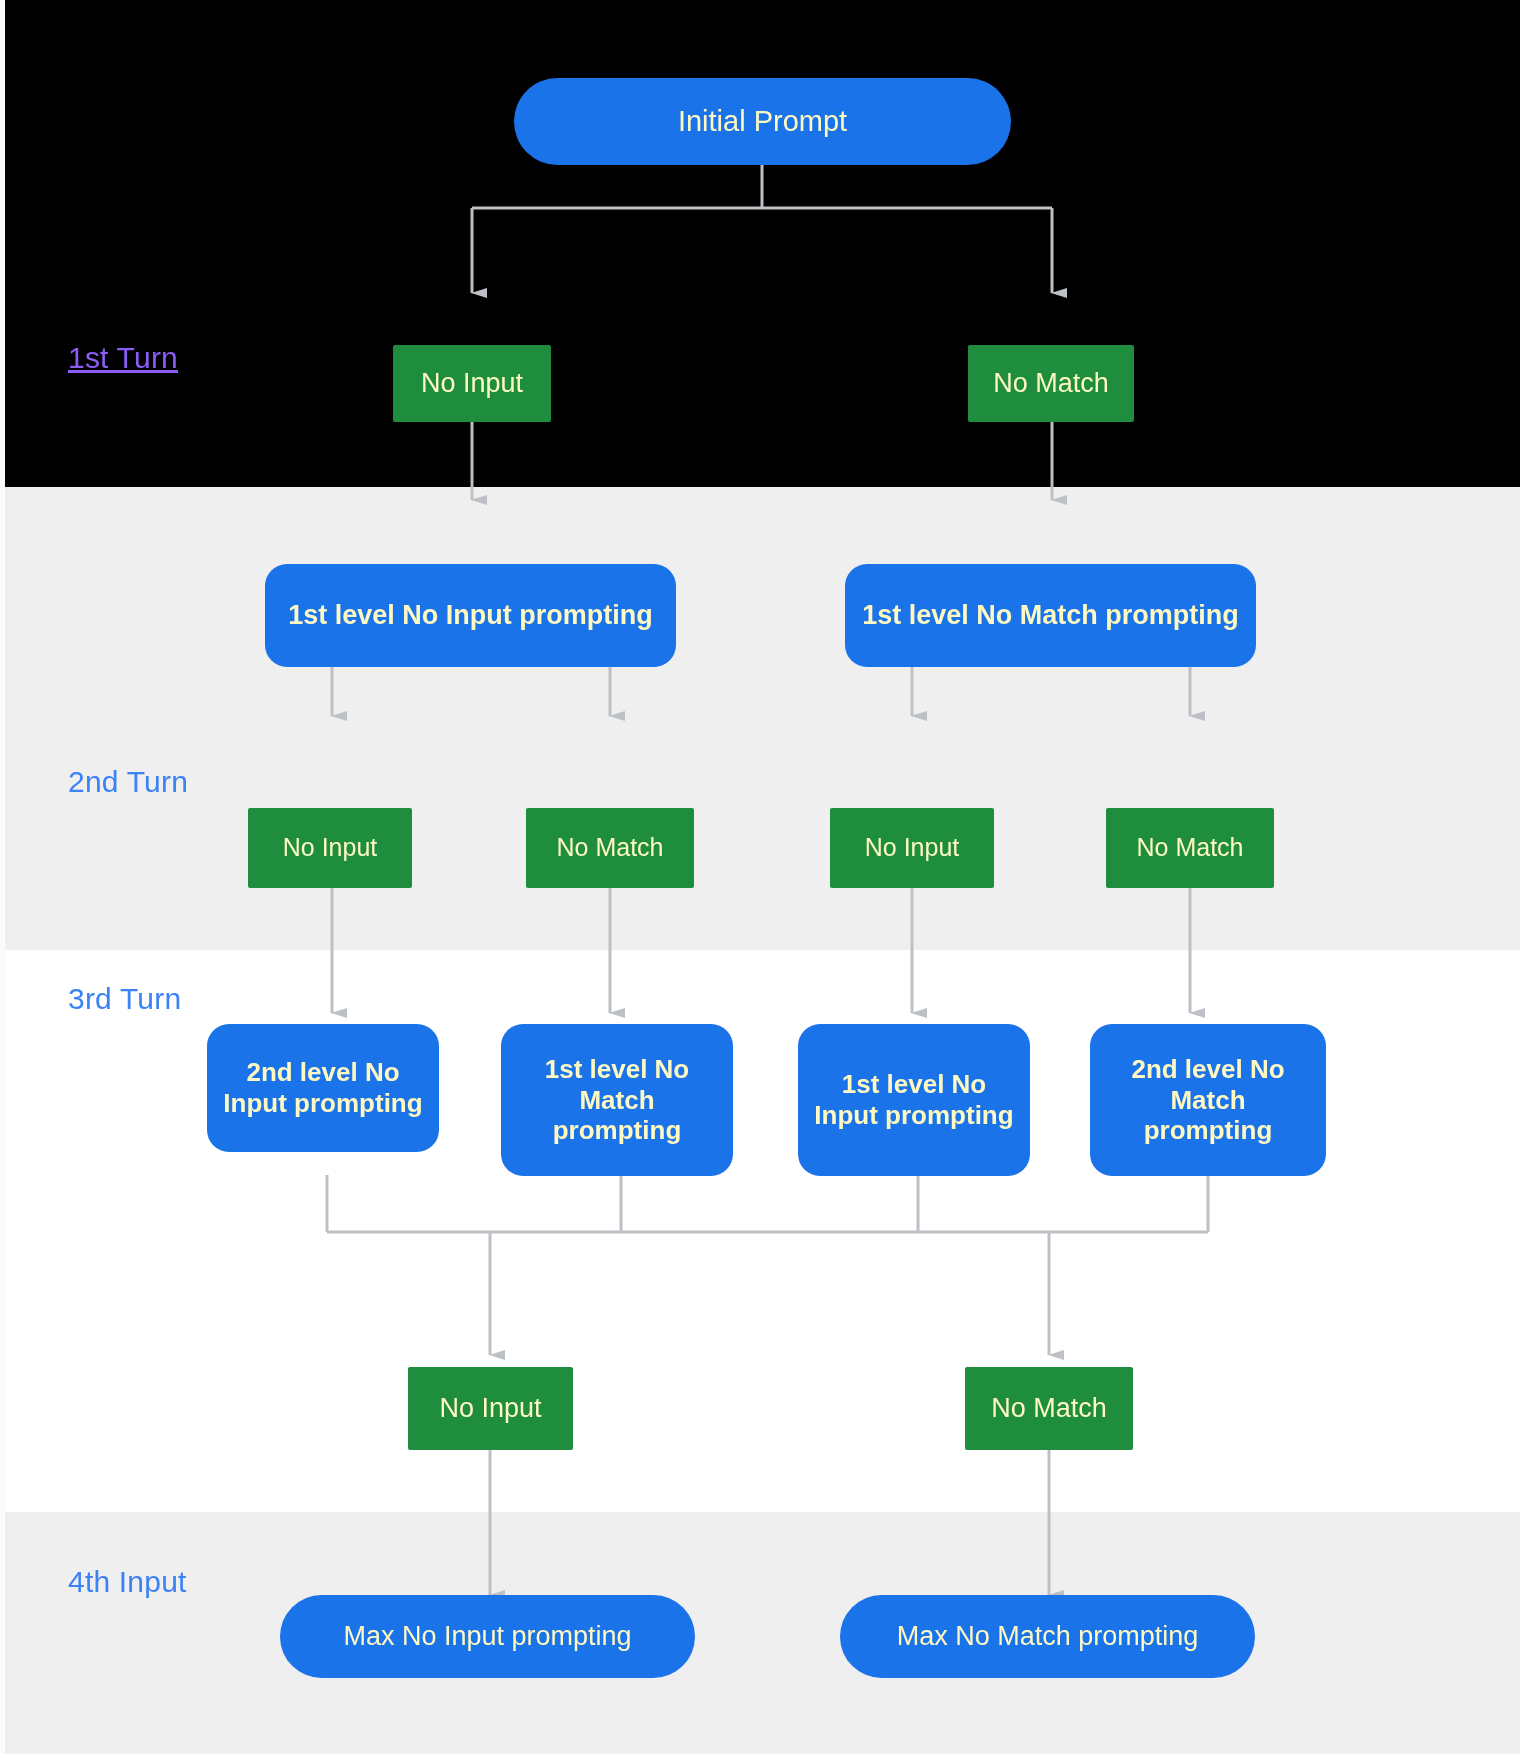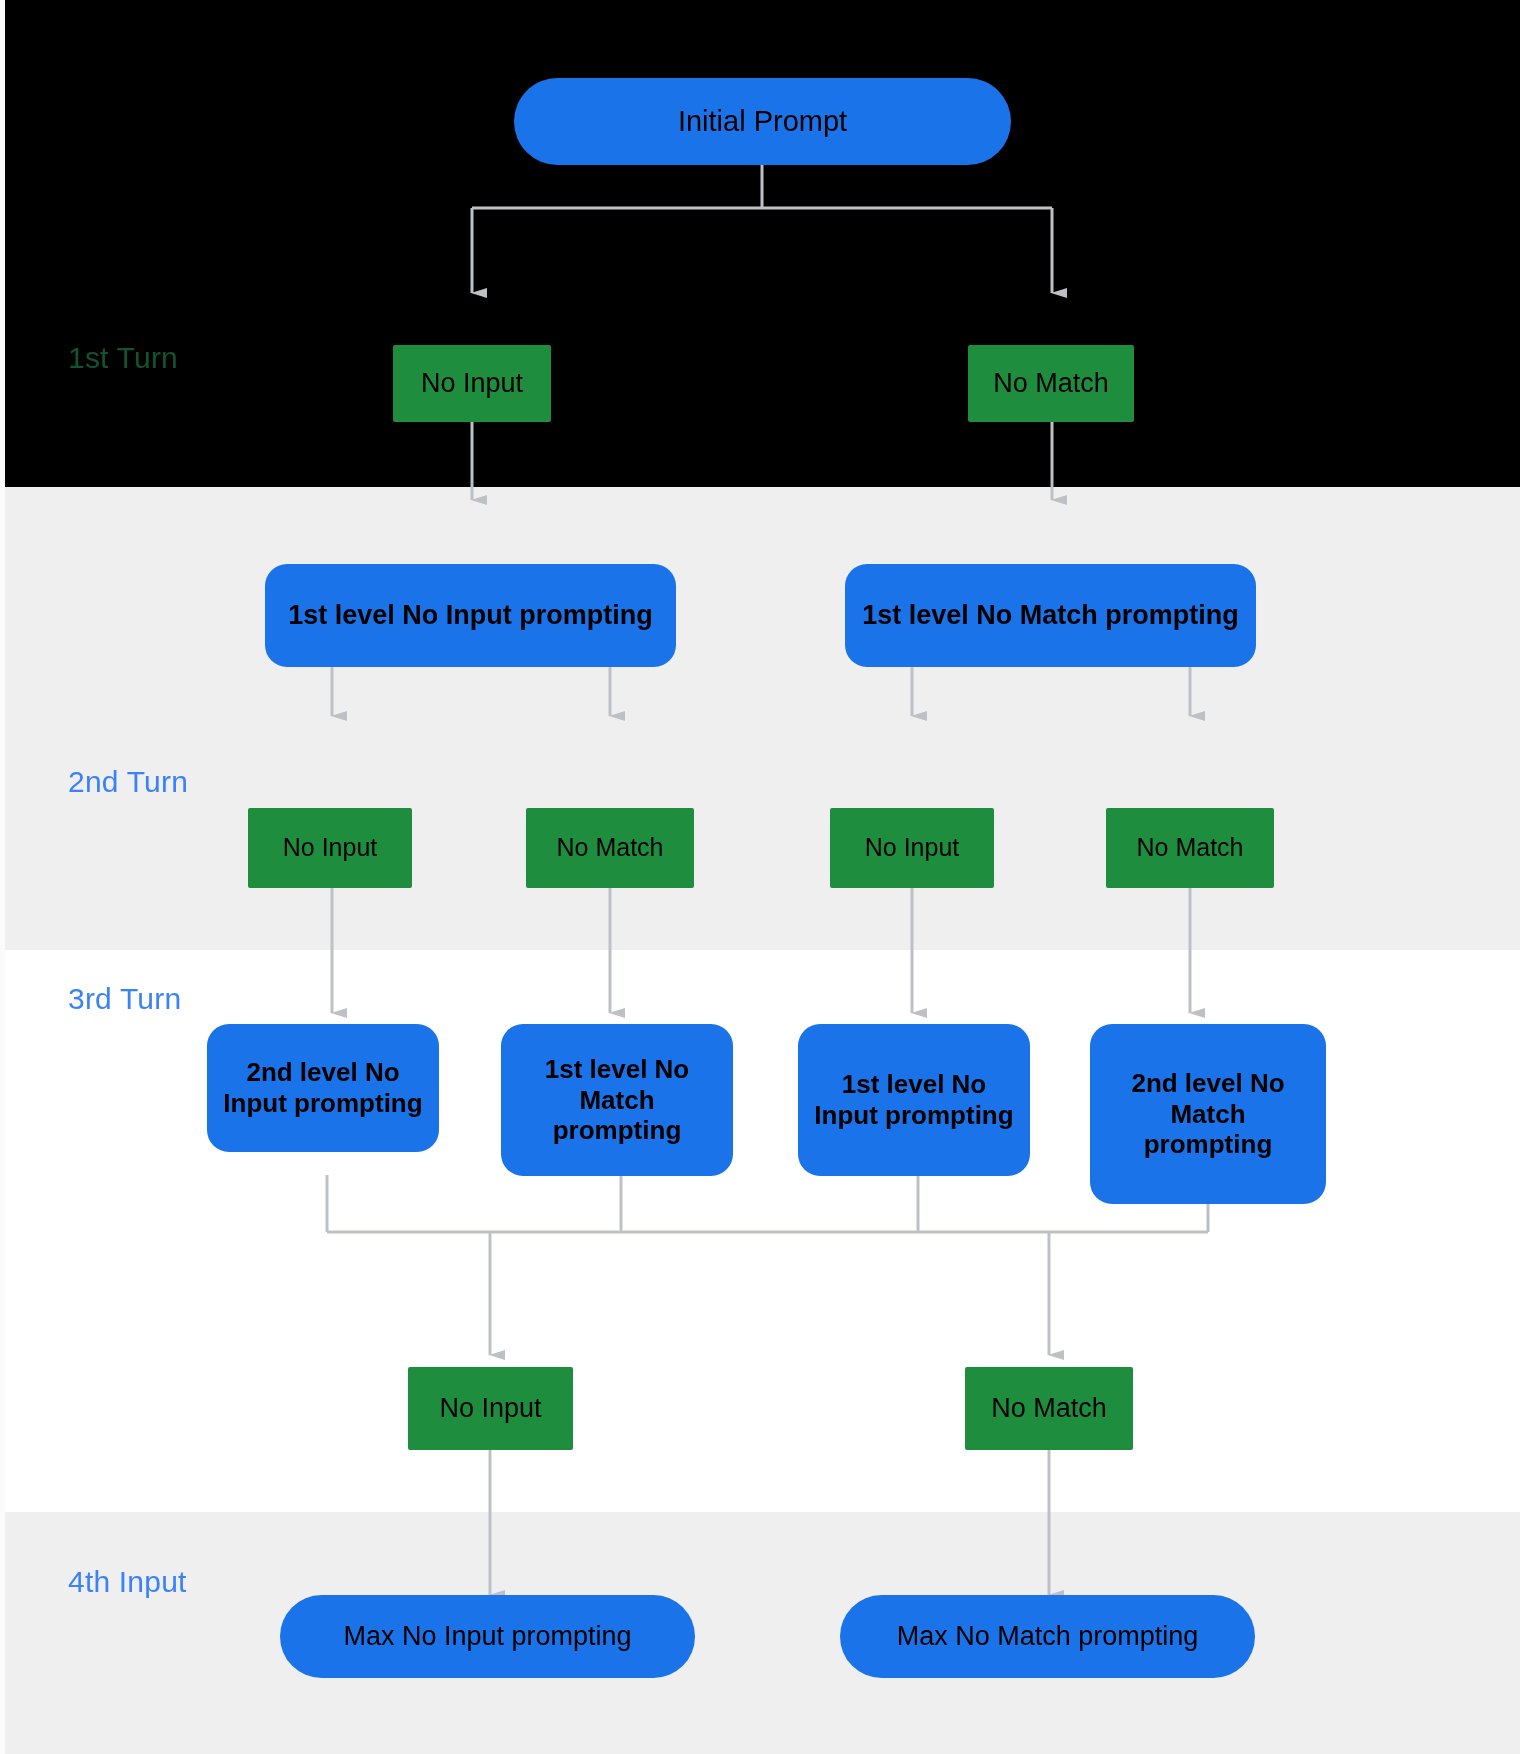--- a/index.html
+++ b/index.html
@@ -20,31 +20,31 @@
   #left-strip{position:absolute;left:0;top:0;width:5px;height:1754px;background:#fbfbfc;}
 
   
   .turn-label{
     position:absolute;
     font-size:30px;
     letter-spacing:.2px;
     color:#3b82f6;
     white-space:nowrap;
   }
-  .turn-label.on-dark{color:#14532d;}
+  .turn-label.on-dark{color:#8b5cf6;text-decoration:underline;}
 
   
   #wires{position:absolute;left:0;top:0;width:1520px;height:1754px;}
 
   
   .node{
     position:absolute;
     display:flex;align-items:center;justify-content:center;
     text-align:center;
-    color:#000000;
+    color:#fef9c3;
     box-sizing:border-box;
     line-height:1.18;
   }
   .node.blue{background:#1a73e8;}
   .node.green{background:#1e8e3e;}
   .pill{border-radius:46px;}
   .rounded-lg{border-radius:22px;font-weight:bold;}
   .rounded-md{border-radius:2px;}
   .node .lbl{display:block;padding:0 14px;}
 </style>
@@ -147,21 +147,21 @@
   </div>
 
   <div class="node blue rounded-lg" style="left:501px;top:1024px;width:232px;height:152px;font-size:26px;">
     <span class="lbl">1st level No Match prompting</span>
   </div>
 
   <div class="node blue rounded-lg" style="left:798px;top:1024px;width:232px;height:152px;font-size:26px;">
     <span class="lbl">1st level No Input prompting</span>
   </div>
 
-  <div class="node blue rounded-lg" style="left:1090px;top:1024px;width:236px;height:180px;font-size:26px;">
+  <div class="node blue rounded-lg" style="left:1090px;top:1024px;width:236px;height:152px;font-size:26px;">
     <span class="lbl">2nd level No Match prompting</span>
   </div>
 
   <div class="node green rounded-md" style="left:408px;top:1367px;width:165px;height:83px;font-size:27px;">
     <span class="lbl">No Input</span>
   </div>
 
   <div class="node green rounded-md" style="left:965px;top:1367px;width:168px;height:83px;font-size:27px;">
     <span class="lbl">No Match</span>
   </div>

